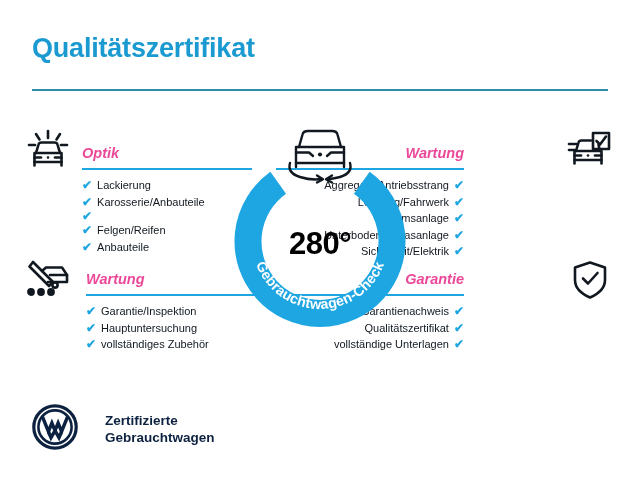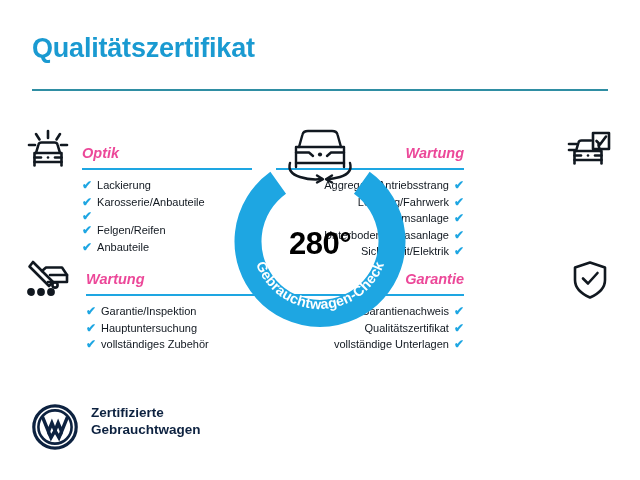--- a/index.html
+++ b/index.html
@@ -140,22 +140,22 @@
     top: 121px;
     color: #111820;
   }
 
   
   #footer-logo {
     position: absolute;
     left: 32px;
     top: 404px;
     display: flex;
-    align-items: flex-start;
-    gap: 13px;
+    align-items: center;
+    gap: 27px;
   }
   #footer-text {
     font-size: 13.5px;
     font-weight: bold;
     line-height: 17px;
     color: #0d2240;
     white-space: pre-line;
   }
 </style>
 </head>

